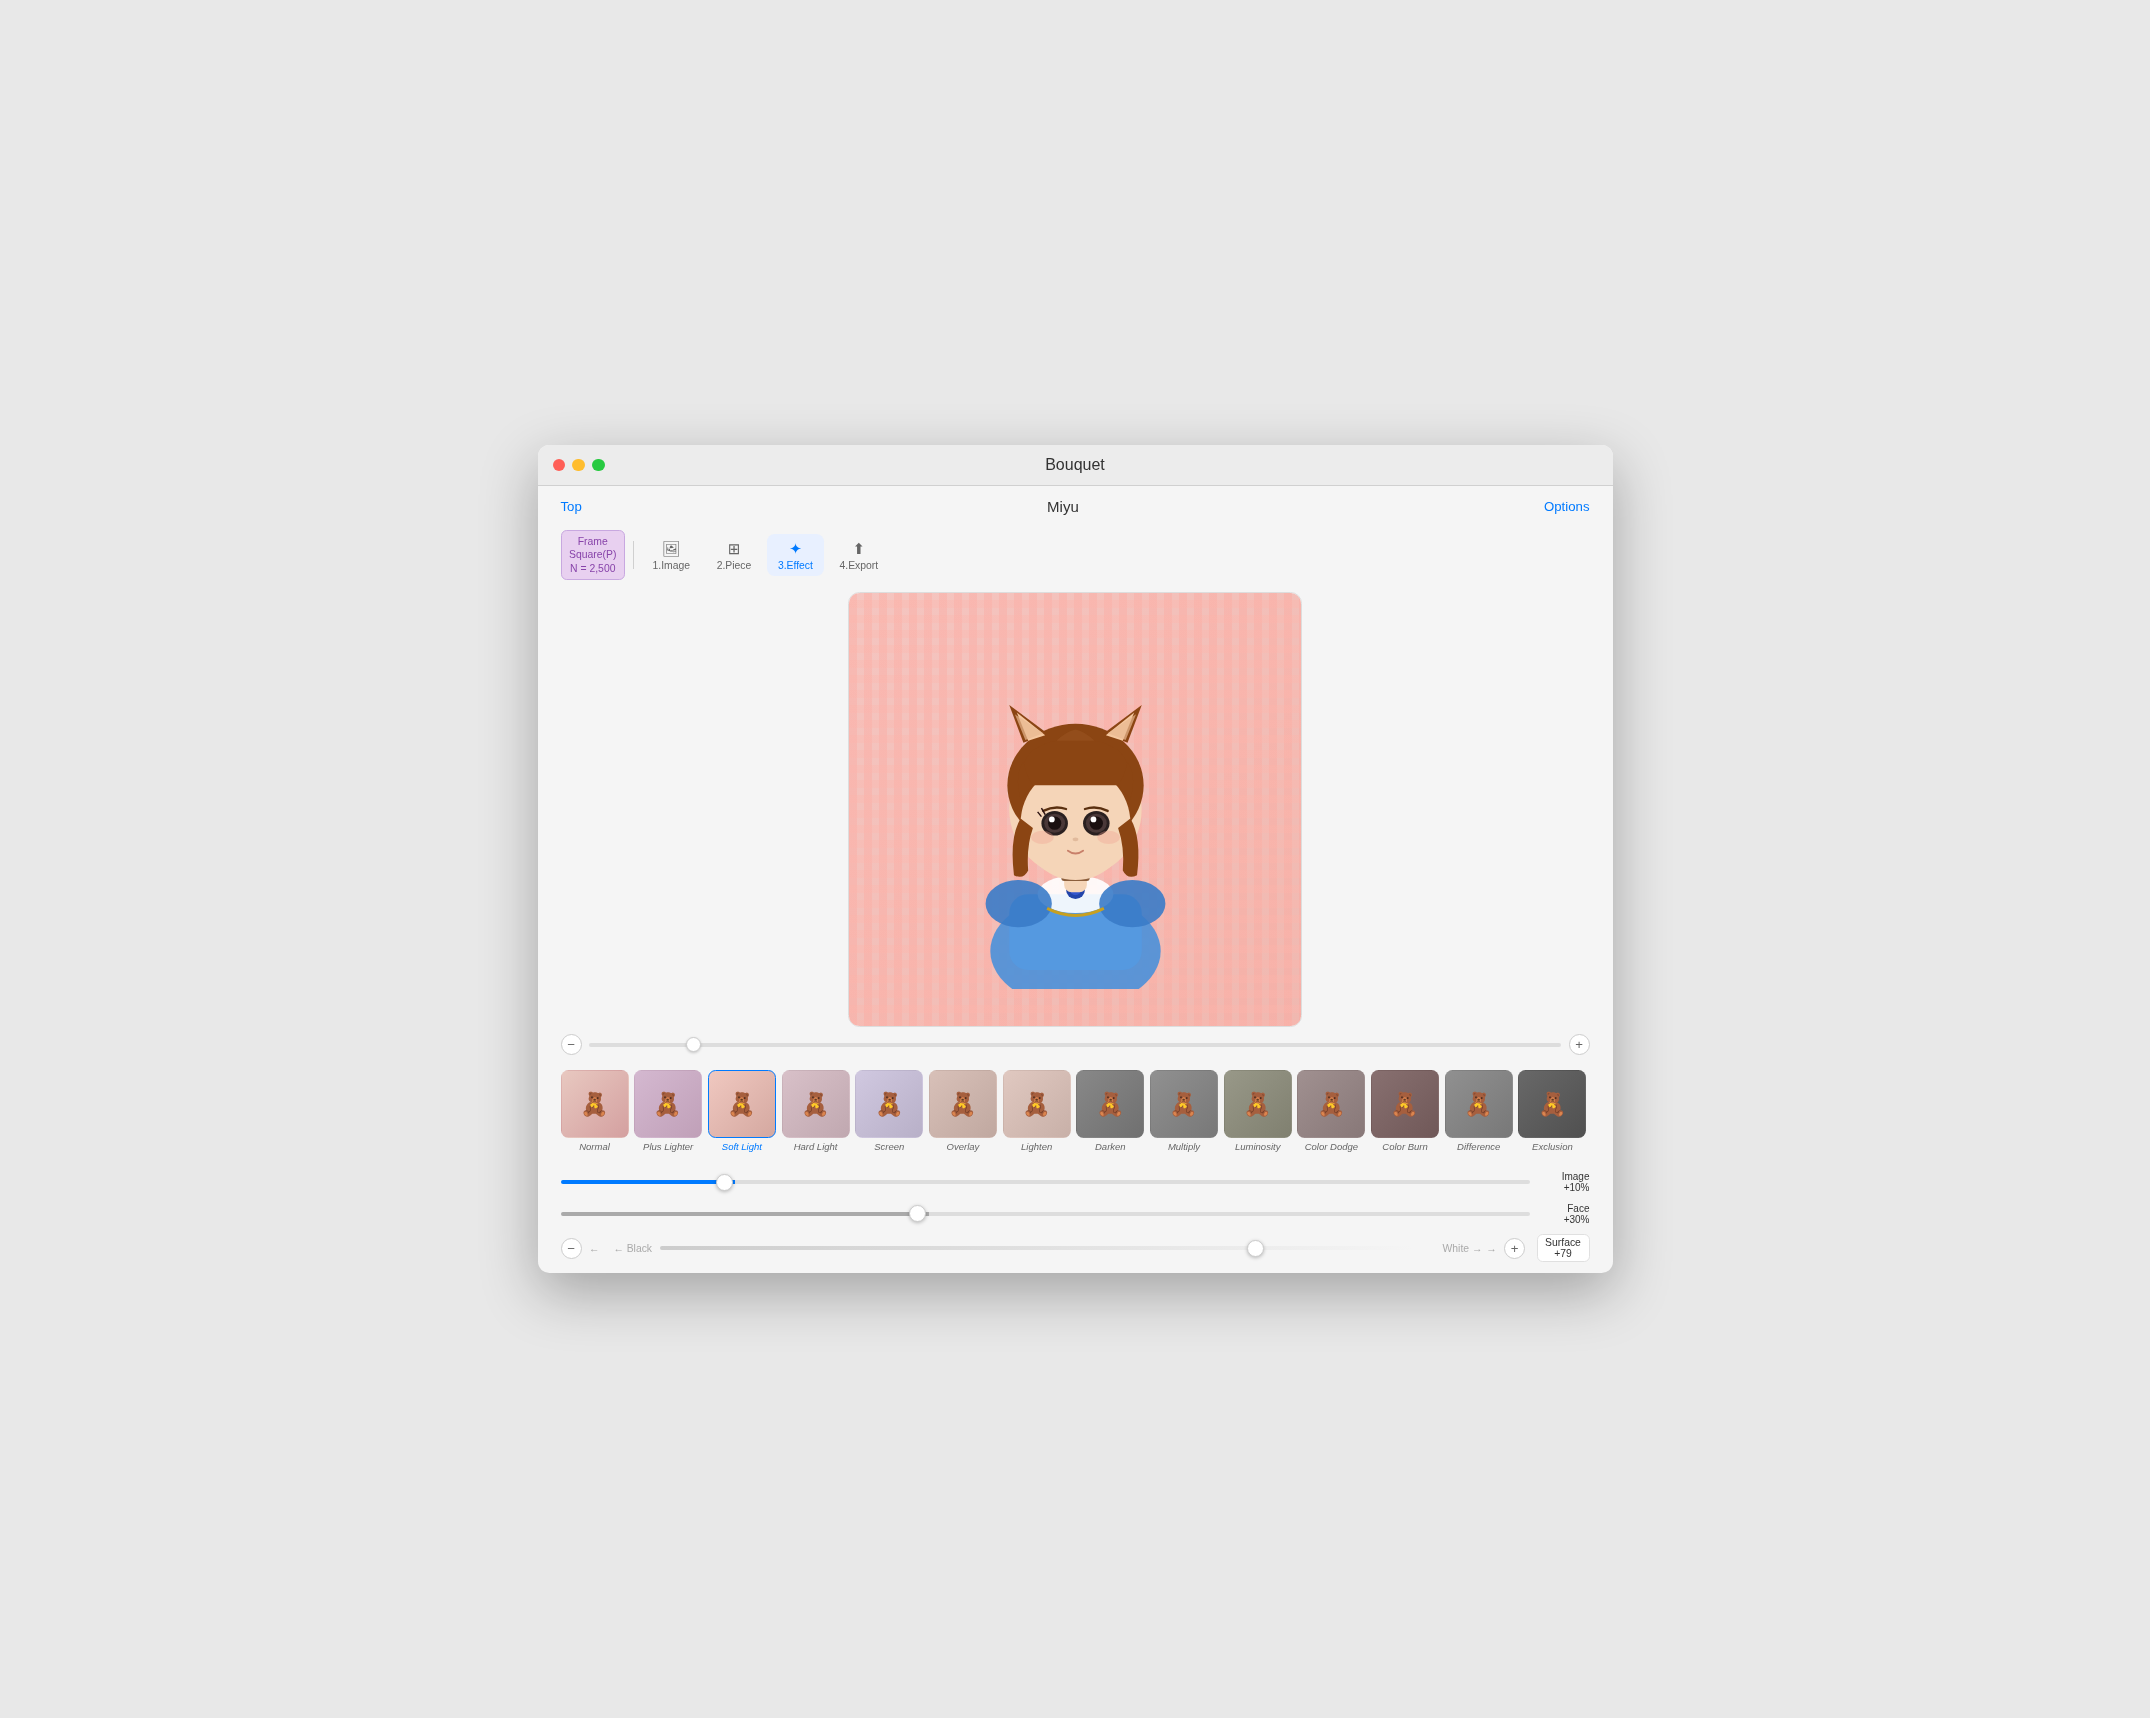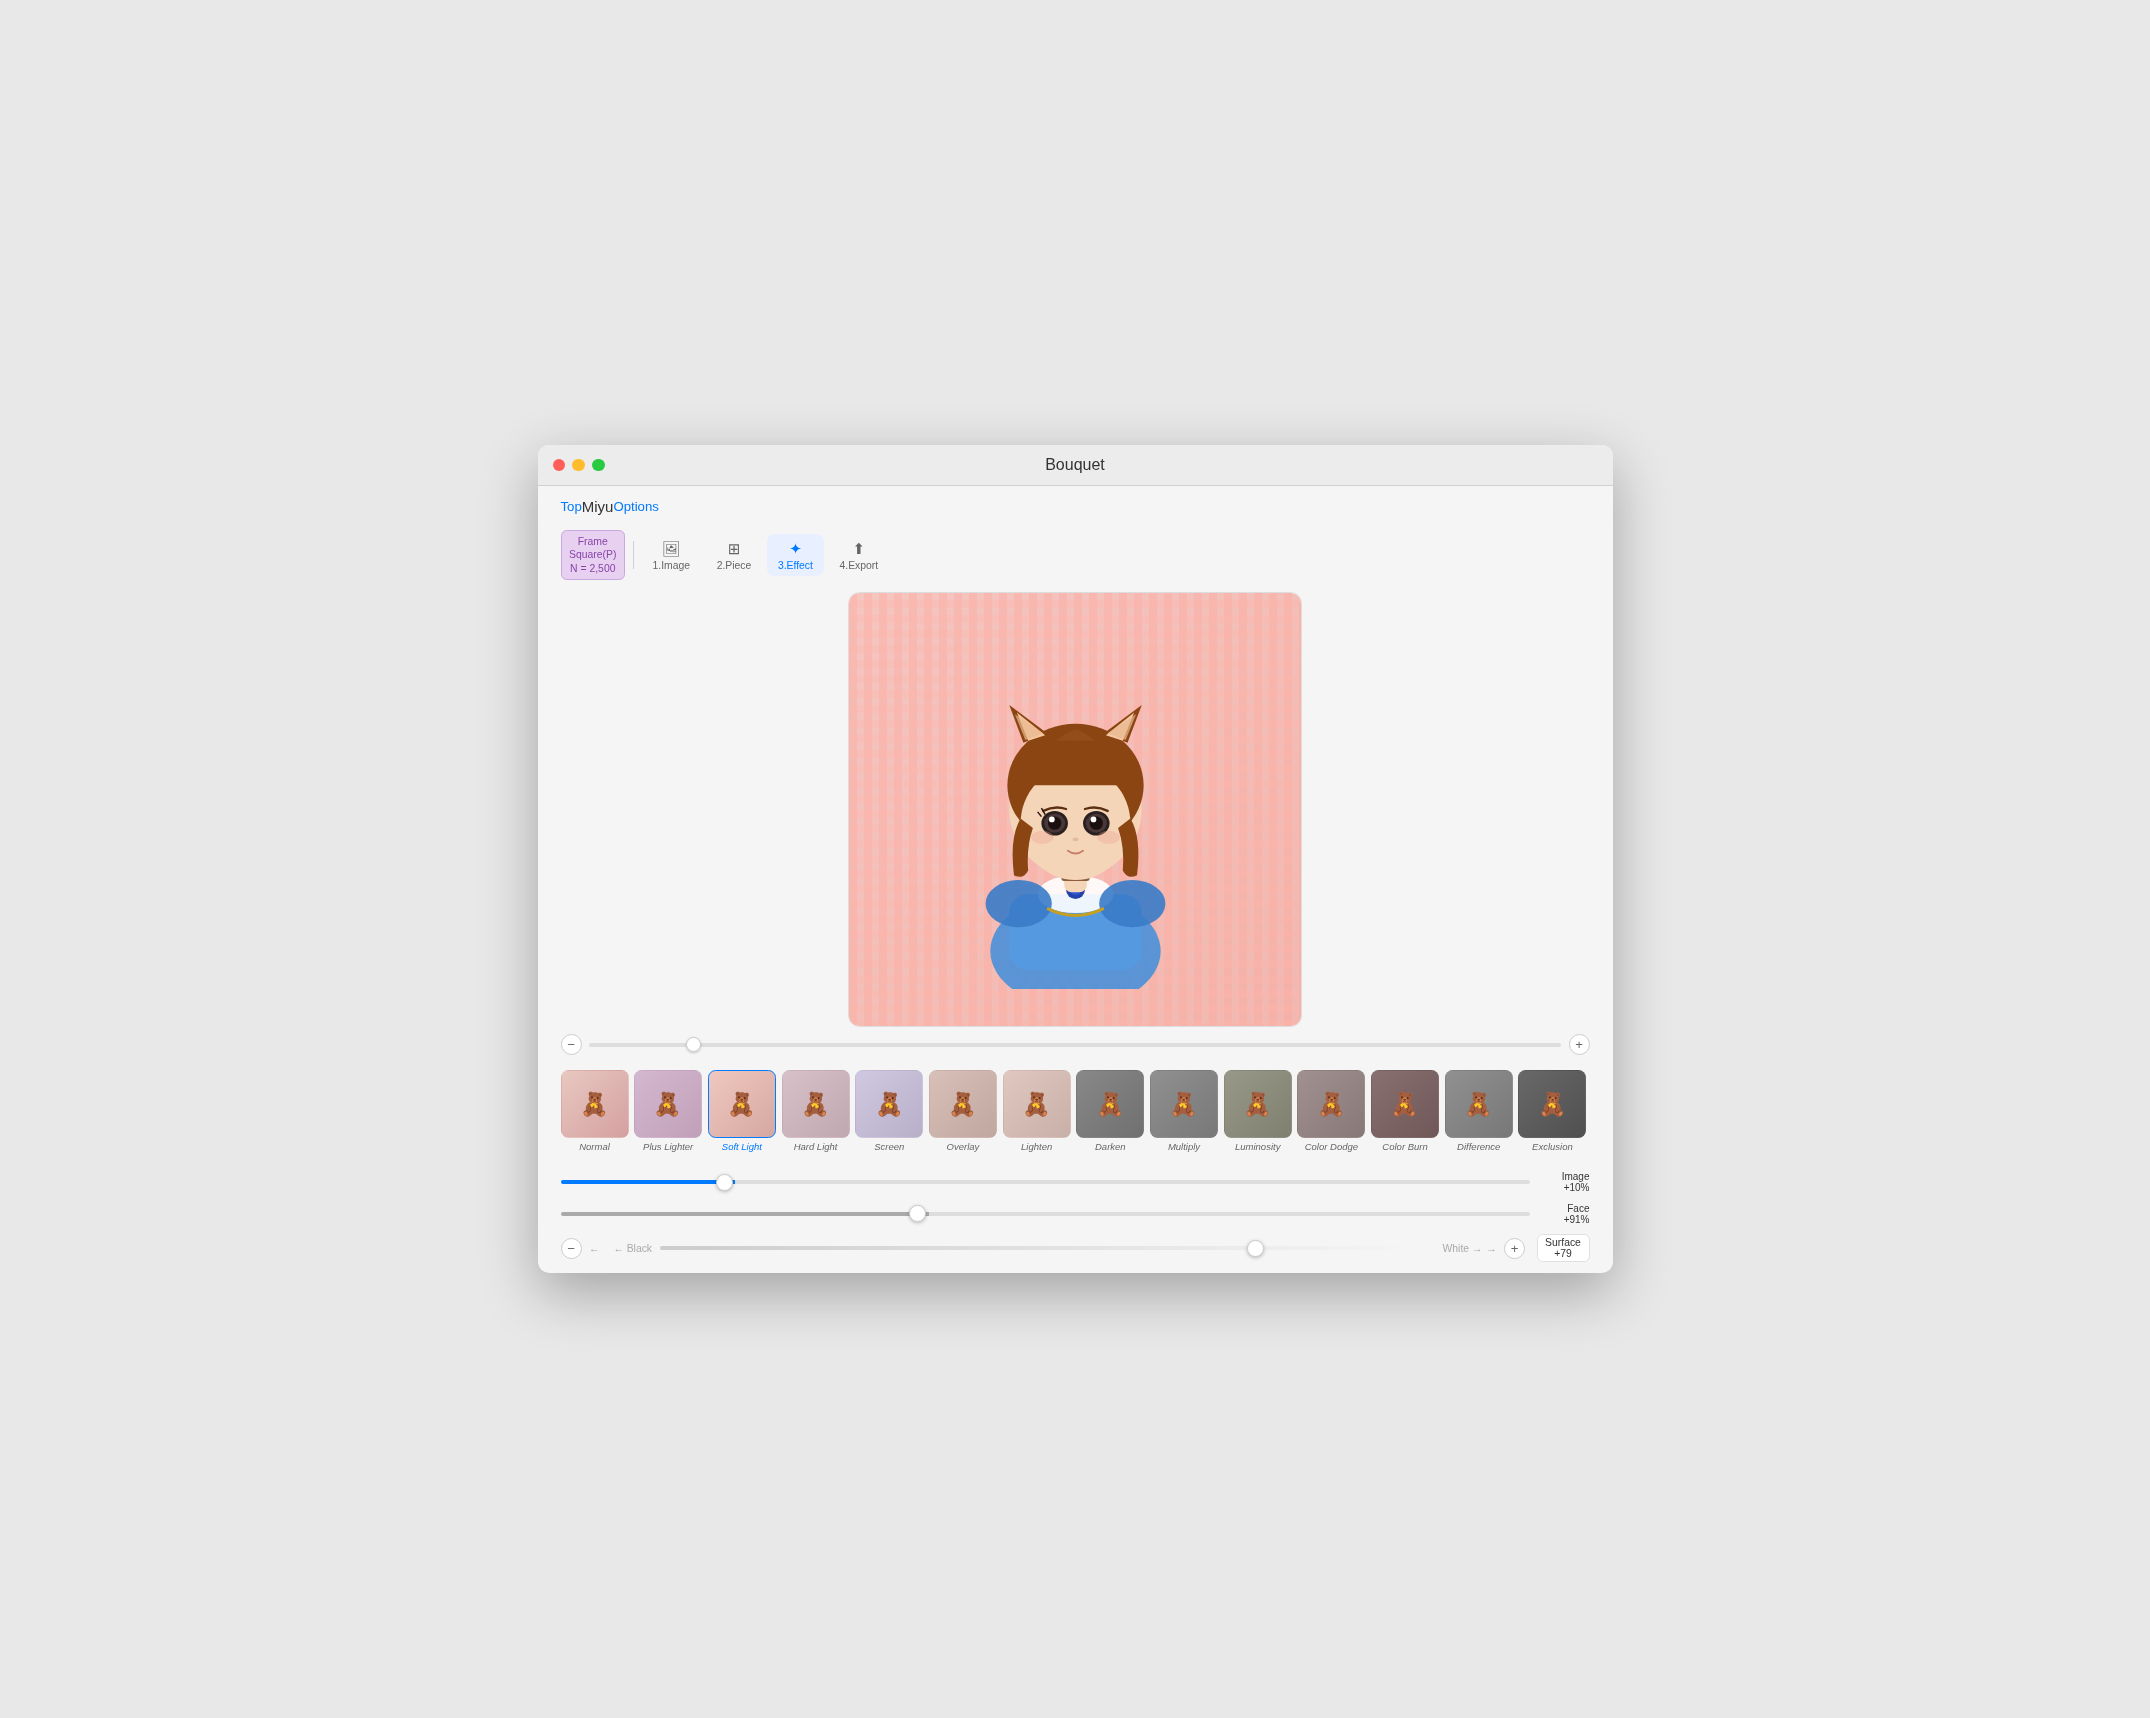--- a/index.html
+++ b/index.html
@@ -45,20 +45,21 @@
       font-size: 16px;
       font-weight: 400;
       color: #333;
     }
     .content {
       padding: 0;
     }
     .top-bar {
       display: flex;
       align-items: center;
+      justify-content: space-between;
       padding: 11.4px 23px;
     }
     .top-link {
       color: #007aff;
       font-size: 13.2px;
       cursor: pointer;
     }
     .doc-title {
       font-size: 15px;
       font-weight: 500;
@@ -575,21 +576,21 @@
         </div>
       </div>
 
       <div class="slider-row">
         <div class="slider-track slider-track-gray" style="position:relative;">
           <div class="slider-thumb" style="left:36%;"></div>
         </div>
         <div class="slider-label-right">
           <span>Face</span>
           <br>
-          <span>+91%</span>
+          <span>+30%</span>
         </div>
       </div>
 
       <div class="slider-row-bottom">
         <div class="minus-btn">
           <span>−</span>
         </div>
         <div class="black-label">
           <span>←</span>
           <span style="margin-left:12px;">← Black</span>

